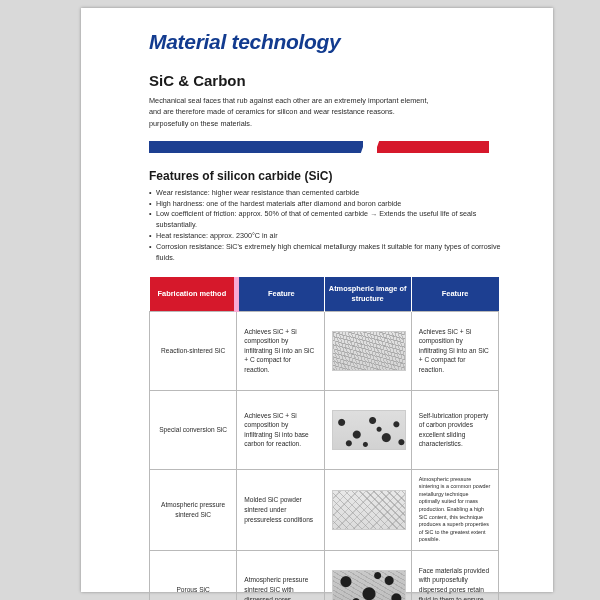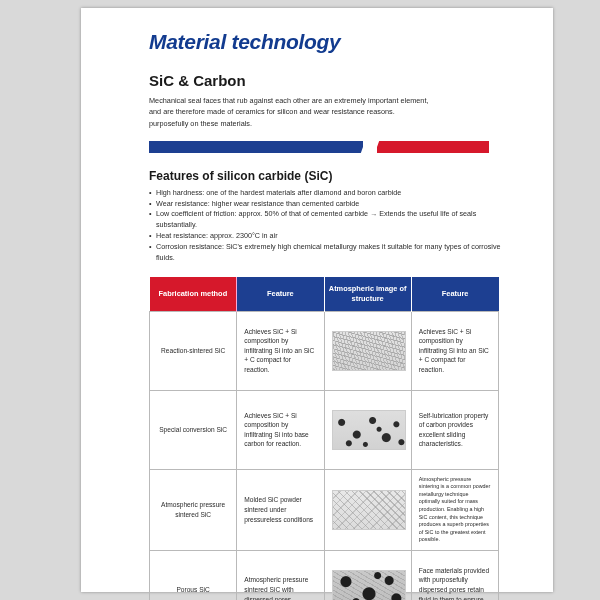--- a/index.html
+++ b/index.html
@@ -105,21 +105,21 @@
   }
   table.mtab th {
     font-size: 7.4px;
     font-weight: bold;
     color: #ffffff;
     text-align: center;
     vertical-align: middle;
     padding: 7px 3px;
     line-height: 1.3;
   }
-  th.h-red { background: #d6182b; border-right: 1px solid #f9a8d4; }
+  th.h-red { background: #d6182b; border-right: 5px solid #f9a8d4; }
   th.h-blue { background: #1d3f91; border-right: 1px solid #ffffff; }
   th.h-blue.last { border-right: none; }
   table.mtab td {
     border: 1px solid #b9b9b9;
     font-size: 6.6px;
     line-height: 1.45;
     color: #2b2b2b;
     vertical-align: middle;
     padding: 6px 7px;
     height: 66px;
@@ -200,22 +200,22 @@
 
     <div class="bar-wrap">
       <div class="bar-blue"></div>
       <div class="bar-white"></div>
       <div class="bar-red"></div>
     </div>
 
     <h2 class="sec-head2">Features of silicon carbide (SiC)</h2>
 
     <ul class="feat">
+      <li>Wear resistance: higher wear resistance than cemented carbide</li>
       <li>High hardness: one of the hardest materials after diamond and boron carbide</li>
-      <li>Wear resistance: higher wear resistance than cemented carbide</li>
       <li>Low coefficient of friction: approx. 50% of that of cemented carbide → Extends the useful life of seals substantially.</li>
       <li>Heat resistance: approx. 2300°C in air</li>
       <li>Corrosion resistance: SiC's extremely high chemical metallurgy makes it suitable for many types of corrosive fluids.</li>
     </ul>
 
     <table class="mtab">
       <thead>
         <tr>
           <th class="h-red">Fabrication method</th>
           <th class="h-blue">Feature</th>

